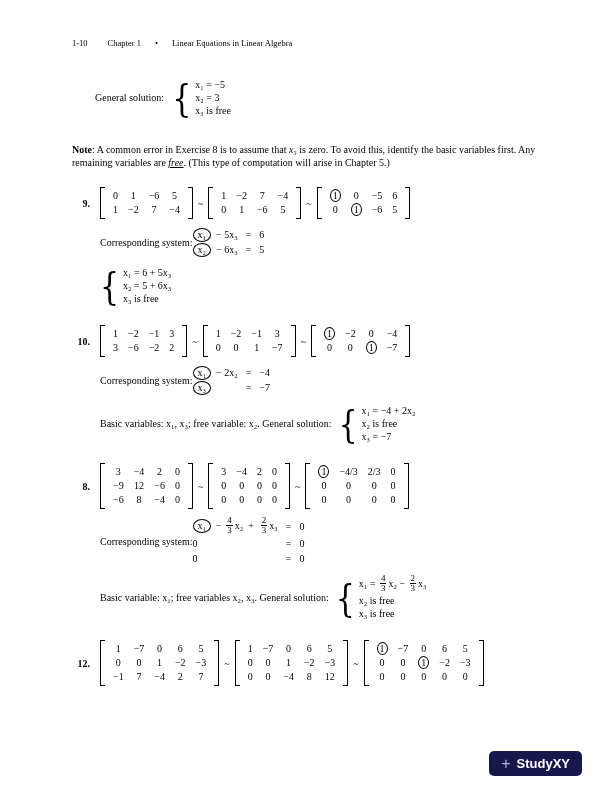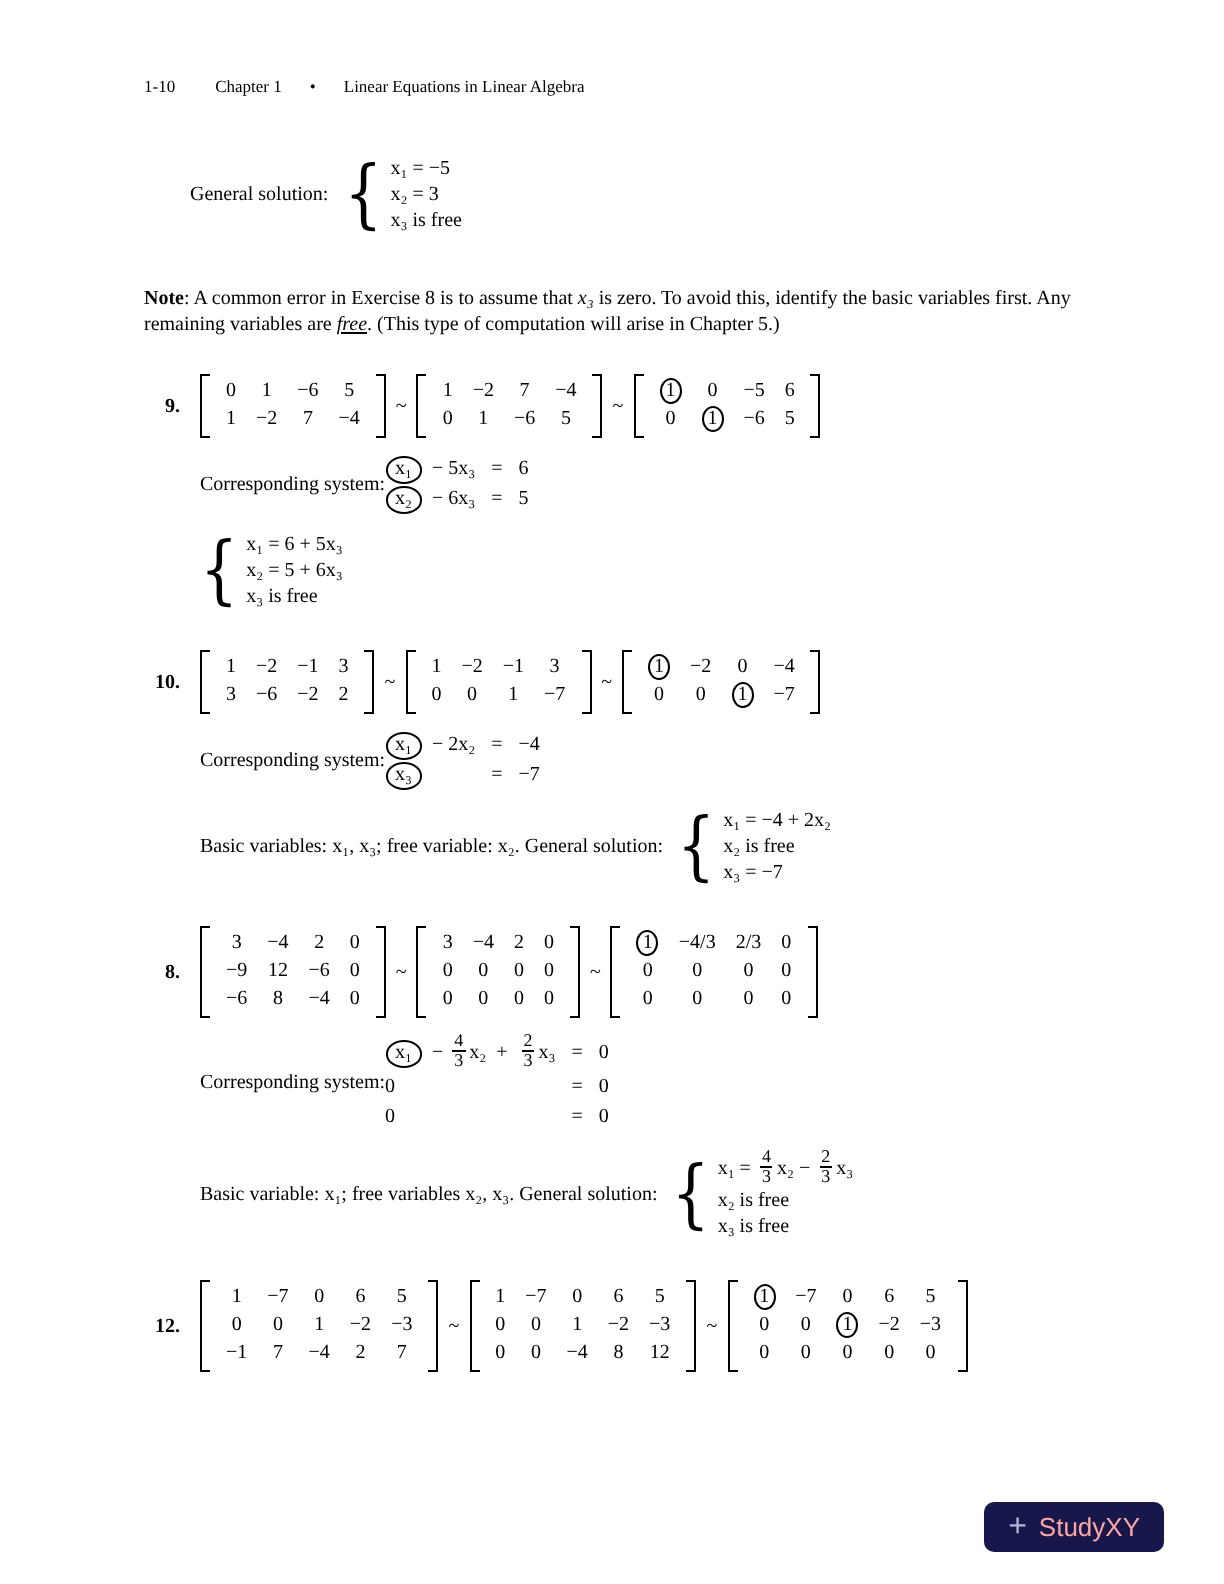--- a/index.html
+++ b/index.html
@@ -83,21 +83,21 @@
   .logo {
     position: absolute; right: 30px; bottom: 16px;
     background: #17174b; border-radius: 5px;
     display: flex; align-items: center; padding: 5px 12px;
   }
   .logo-plus {
     color: #b3b7d6; font-size: 16px; line-height: 14px; margin-right: 6px;
     font-family: "Liberation Sans", sans-serif; font-weight: normal;
   }
   .logo-text {
-    color: #fca5a5; font-weight: normal; font-size: 13px;
+    color: #ffffff; font-weight: bold; font-size: 13px;
     font-family: "Liberation Sans", sans-serif;
   }
 </style>
 </head>
 <body>
 
 <div class="page">
 
   <div class="header">
     <span class="h-page">1-10</span>

